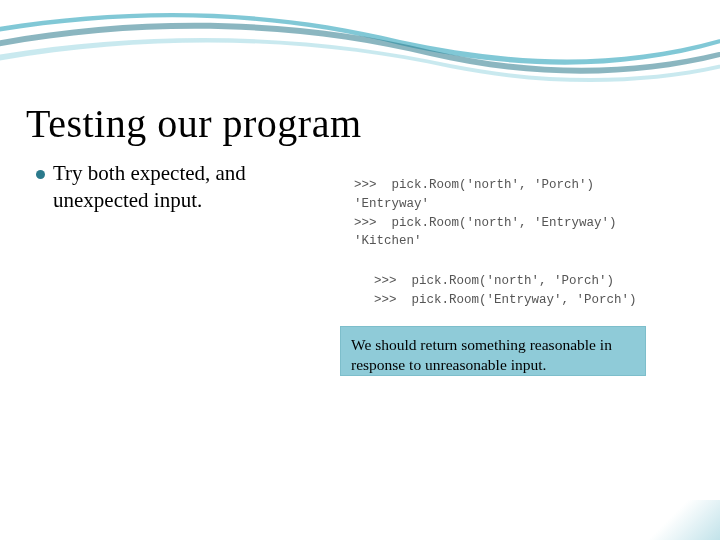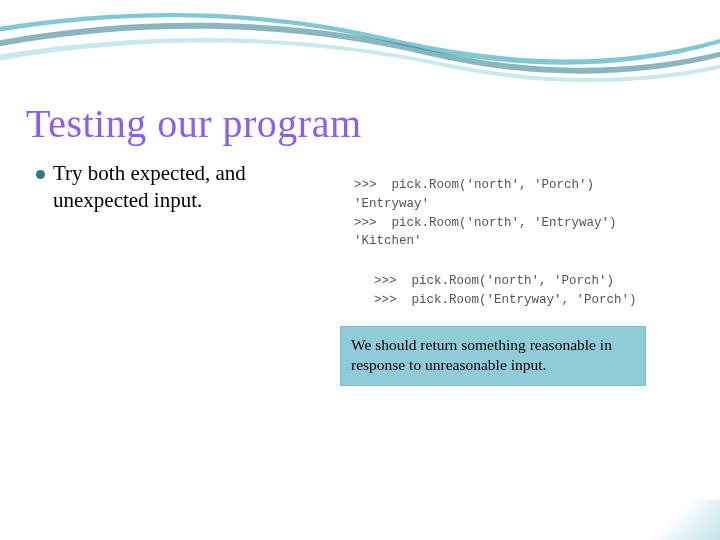--- a/index.html
+++ b/index.html
@@ -29,21 +29,21 @@
     height: 540px;
     box-sizing: border-box;
   }
 
   .title {
     position: absolute;
     top: 100px;
     left: 26px;
     font-size: 40px;
     font-weight: 400;
-    color: #8b5cf6; 
+    color: #000000; 
     letter-spacing: 0.5px;
   }
 
   .body-left {
     position: absolute;
     top: 160px;
     left: 36px;
     width: 300px;
   }
 
@@ -100,21 +100,21 @@
 
   .callout {
     position: absolute;
     top: 326px;
     left: 340px;
     width: 306px;
     background: #8FCBD8;
     color: #000;
     font-size: 15.5px;
     line-height: 1.3;
-    padding: 8px 10px 10px 10px;
+    padding: 8px 10px 0 10px;
     box-sizing: border-box;
     border: 1px solid #7dbecb;
   }
 
   
   .corner {
     position: absolute;
     right: 0;
     bottom: 0;
     width: 120px;

